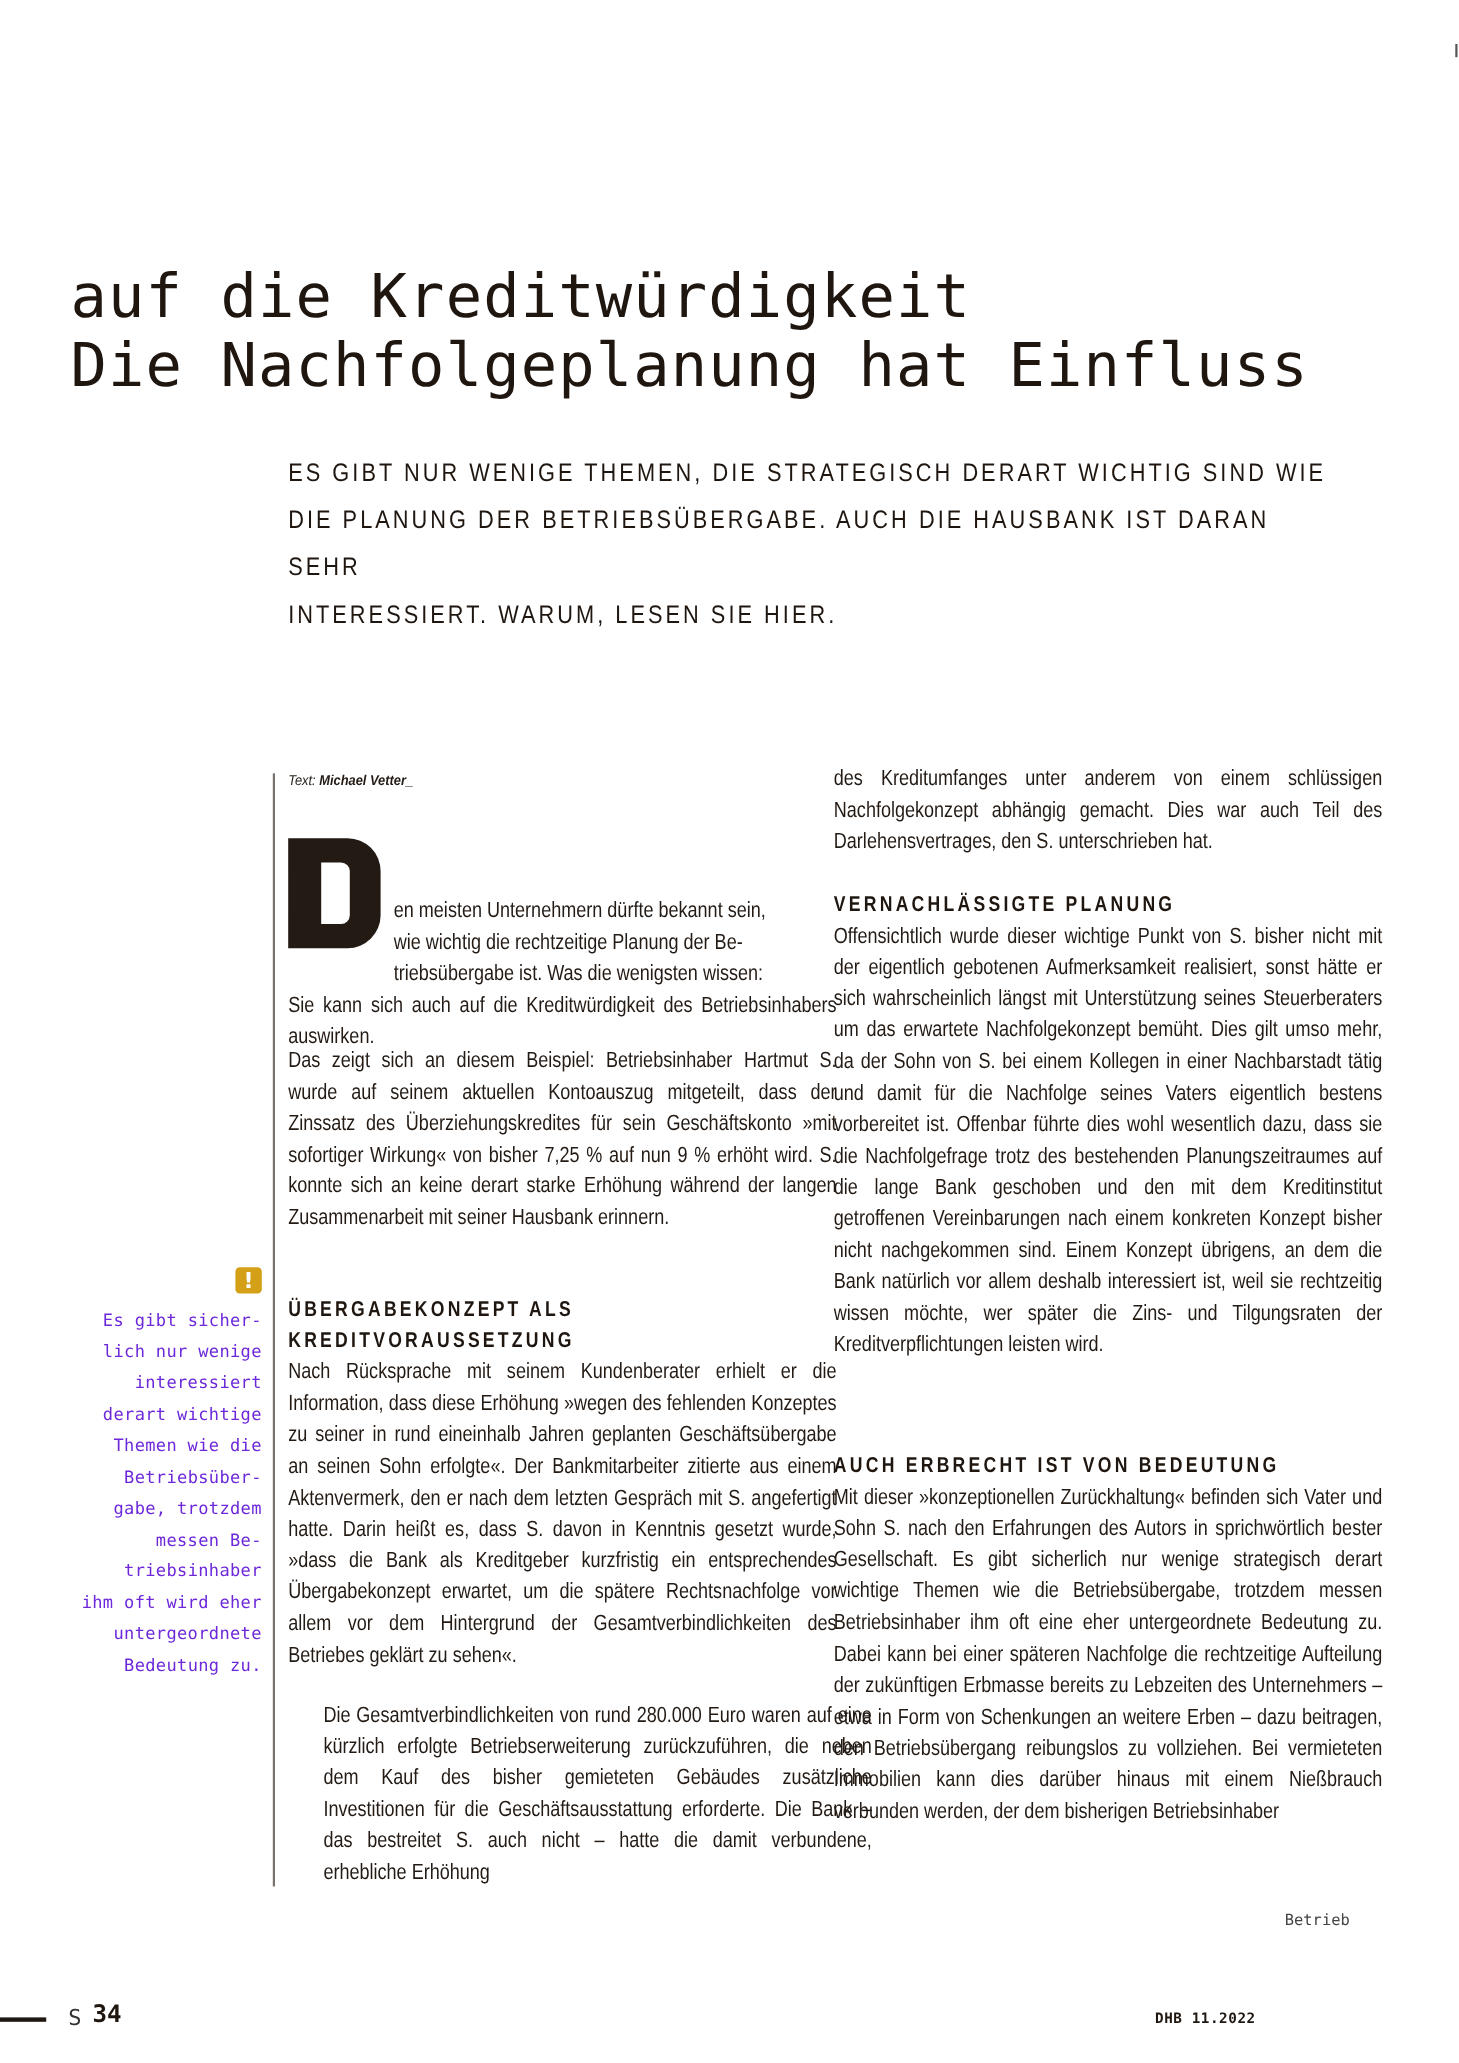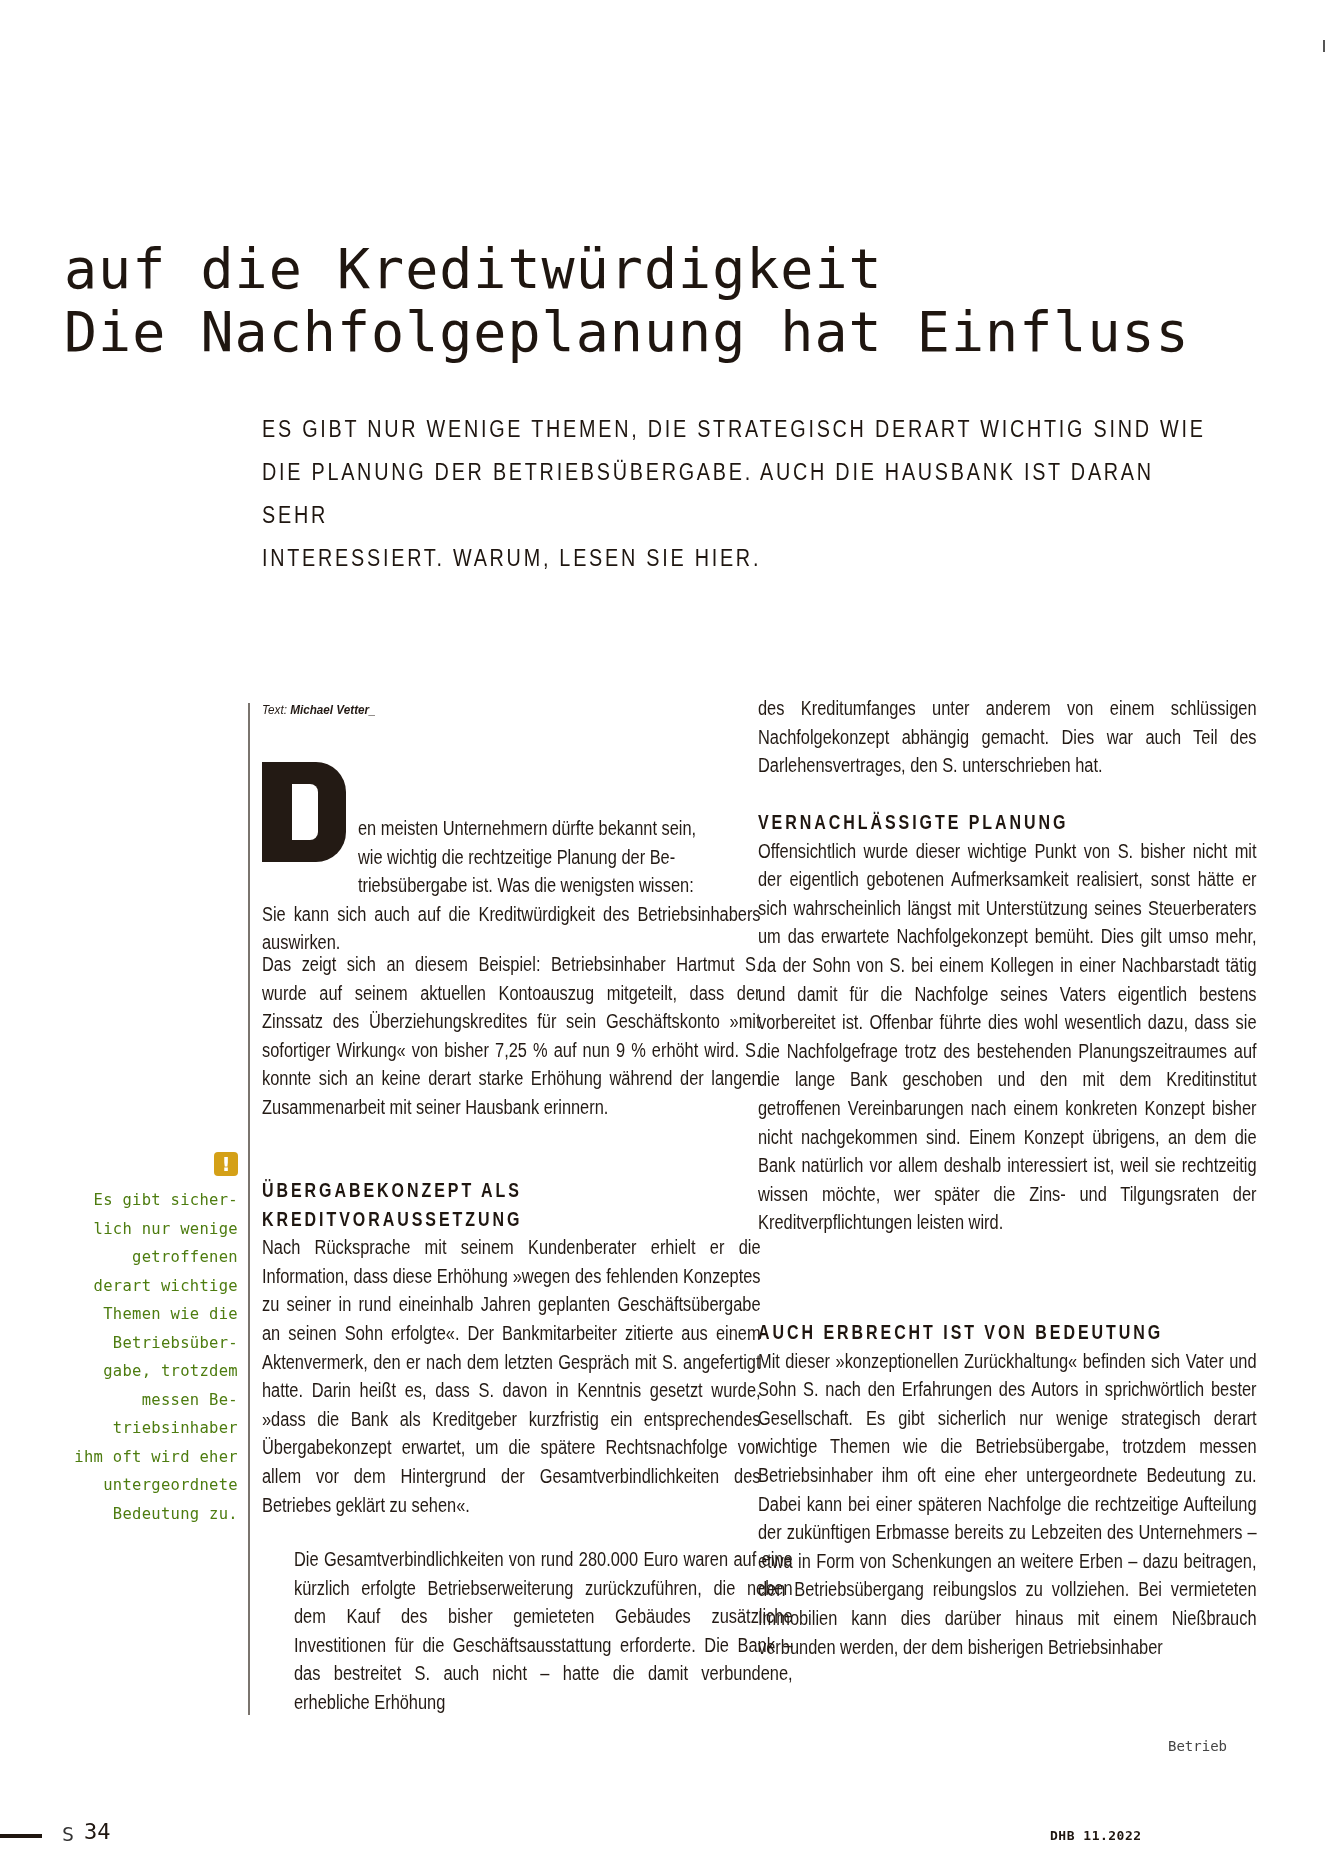--- a/index.html
+++ b/index.html
@@ -63,32 +63,32 @@
   .alert-icon {
     position: absolute; left: 214px; top: 1152px; width: 24px; height: 24px;
     background: #d4a017; border-radius: 4px;
     color: #fff; font-weight: bold; font-size: 20px; line-height: 24px; text-align: center;
     font-family: "DejaVu Sans", sans-serif;
   }
   .sidequote {
     position: absolute; left: 60px; top: 1186px; width: 178px;
     text-align: right;
     font-family: "DejaVu Sans Mono", monospace;
-    font-size: 15.5px; line-height: 28.5px; color: #4d7c0f;
+    font-size: 15.5px; line-height: 28.5px; color: #6d28d9;
     letter-spacing: 0.3px;
   }
   .sidequote div { white-space: nowrap; }
   .footer-line { position: absolute; left: 0; top: 1834px; width: 42px; height: 4px; background: #1f1610; }
   .footer-s {
     position: absolute; left: 62px; top: 1822px;
     font-family: "DejaVu Sans Mono", monospace; font-size: 20px; color: #333;
   }
   .footer-page {
     position: absolute; left: 84px; top: 1819px;
-    font-family: "DejaVu Sans Mono", monospace; font-size: 22px; font-weight: normal; color: #1f1610;
+    font-family: "DejaVu Sans Mono", monospace; font-size: 22px; font-weight: bold; color: #1f1610;
   }
   .footer-mag {
     position: absolute; left: 1050px; top: 1828px;
     font-family: "DejaVu Sans Mono", monospace; font-size: 13px; font-weight: bold; color: #1f1610;
     letter-spacing: 0.5px;
     text-align: center;
   }
   .footer-section {
     position: absolute; left: 1168px; top: 1738px;
     font-family: "DejaVu Sans Mono", monospace; font-size: 14px; color: #444;
@@ -170,21 +170,21 @@
       <p class="hd">AUCH ERBRECHT IST VON BEDEUTUNG</p>
       <p class="p">Mit dieser »konzeptionellen Zurückhaltung« befinden sich Vater und Sohn S. nach den Erfahrungen des Autors in sprichwörtlich bester Gesellschaft. Es gibt sicherlich nur wenige strategisch derart wichtige Themen wie die Betriebsübergabe, trotzdem messen Betriebsinhaber ihm oft eine eher untergeordnete Bedeutung zu. Dabei kann bei einer späteren Nachfolge die rechtzeitige Aufteilung der zukünftigen Erbmasse bereits zu Lebzeiten des Unternehmers – etwa in Form von Schenkungen an weitere Erben – dazu beitragen, den Betriebsübergang reibungslos zu vollziehen. Bei vermieteten Immobilien kann dies darüber hinaus mit einem Nießbrauch verbunden werden, der dem bisherigen Betriebsinhaber</p>
     </div>
   </div>
 </div>
 
 <div class="alert-icon">!</div>
 <div class="sidequote">
   <div>Es gibt sicher-</div>
   <div>lich nur wenige</div>
-  <div>getroffenen</div>
+  <div>interessiert</div>
   <div>derart wichtige</div>
   <div>Themen wie die</div>
   <div>Betriebsüber-</div>
   <div>gabe, trotzdem</div>
   <div>messen Be-</div>
   <div>triebsinhaber</div>
   <div>ihm oft wird eher</div>
   <div>untergeordnete</div>
   <div>Bedeutung zu.</div>
 </div>

